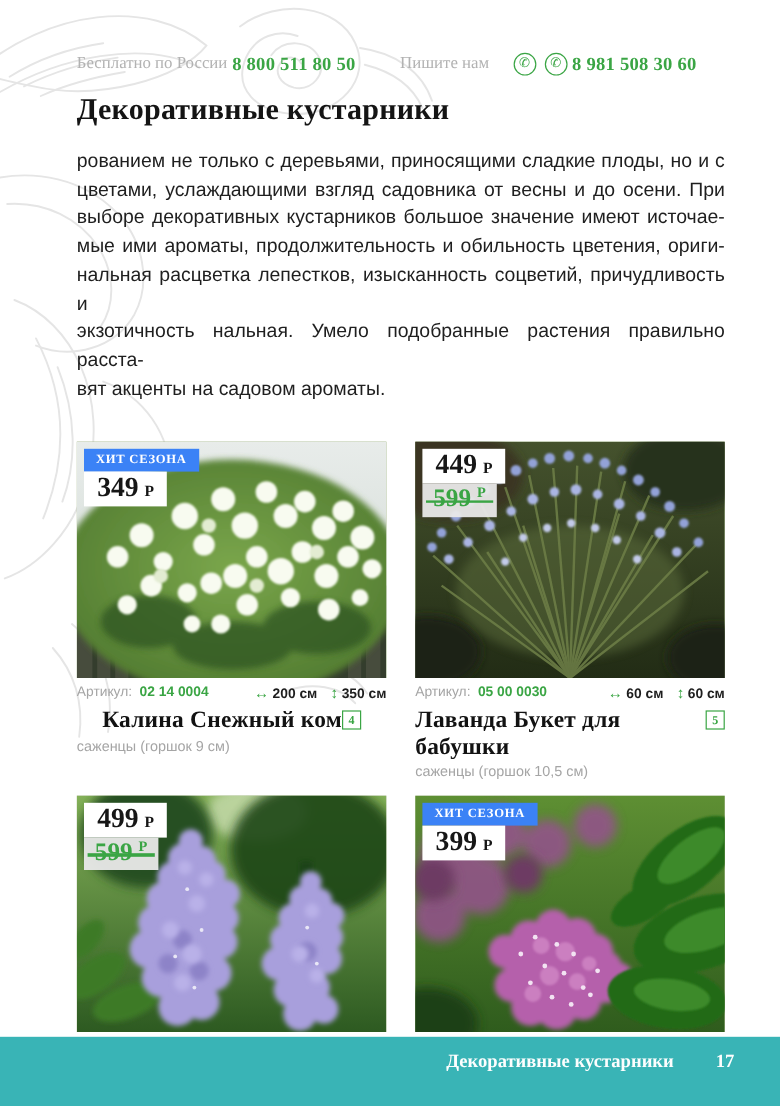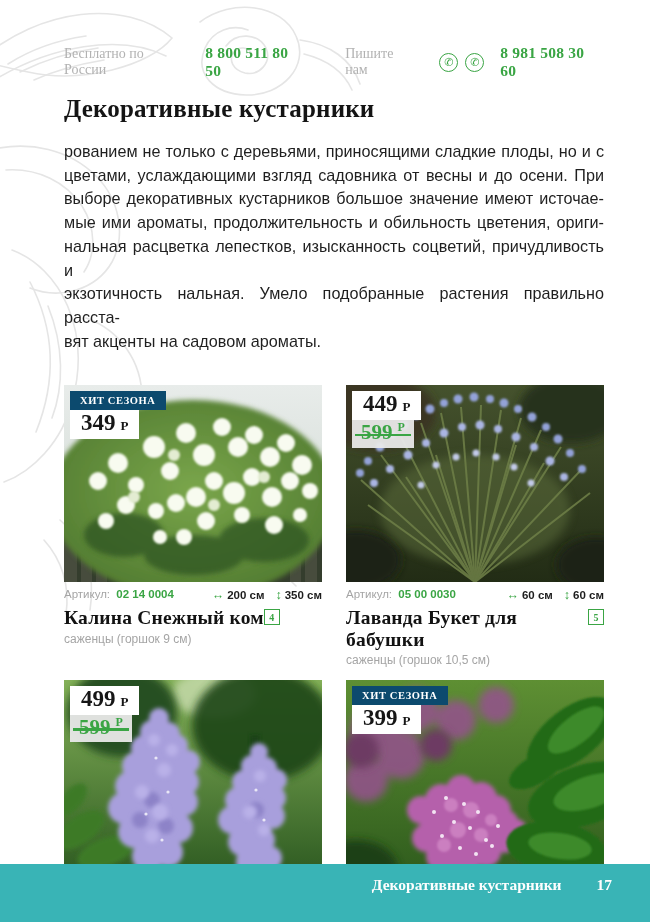--- a/index.html
+++ b/index.html
@@ -8,60 +8,60 @@
     font-family:"Liberation Sans","DejaVu Sans",sans-serif;
   }
   .bg-art{position:absolute;top:0;left:0;z-index:0;pointer-events:none}
   .content{position:relative;z-index:1;padding:0 46px 0 64px}
 
   
   .topbar{display:flex;align-items:center;padding-top:44px}
   .muted{color:#b2b2b2;font-family:"Liberation Serif","DejaVu Serif",serif;font-size:14px}
   .phone{color:#3aa544;font-weight:700;font-size:15.5px;text-decoration:none;
          font-family:"Liberation Serif","DejaVu Serif",serif;letter-spacing:.2px}
-  .ml12{margin-left:16px}.ml37{margin-left:37px}
+  .ml12{margin-left:4px}.ml37{margin-left:37px}
   .msg-icons{display:flex;gap:7px;margin-left:20px}
   .micon{width:19px;height:19px;border:1.5px solid #3aa544;border-radius:50%;
          display:flex;align-items:center;justify-content:center;color:#3aa544;
          font-size:11px;line-height:1;box-sizing:border-box;cursor:pointer}
 
   .page-title{font-family:"Liberation Serif","DejaVu Serif",serif;font-weight:700;
               font-size:25px;color:#141414;margin:15px 0 0;letter-spacing:.2px}
 
   .intro{margin-top:17px;font-size:16.2px;line-height:23.7px;color:#1f1f1f}
   .pline{text-align:justify;text-align-last:justify;white-space:normal}
   .pline.last{text-align-last:left}
 
   
   .cards{margin-top:32px;display:grid;grid-template-columns:258px 258px;column-gap:24px;row-gap:13px}
   .card{width:258px}
   .photo{position:relative;height:197px;overflow:hidden;background:#9ab07e}
   .photo > svg{position:absolute;inset:0;width:100%;height:100%;display:block}
   .overlay{position:absolute;top:6px;left:6px;display:flex;flex-direction:column;align-items:flex-start}
-  .hit{background:#0c4a6e;color:#fff;font-family:"Liberation Serif","DejaVu Serif",serif;
+  .hit{background:#3b82f6;color:#fff;font-family:"Liberation Serif","DejaVu Serif",serif;
        font-weight:700;font-size:10.5px;letter-spacing:.6px;padding:4px 10px}
   .price-box{background:#fff;padding:1px 11px 4px;display:flex;align-items:baseline;gap:5px;
              font-family:"Liberation Serif","DejaVu Serif",serif;font-weight:700;color:#161616}
   .price-num{font-size:23px;line-height:1.05}
   .price-cur{font-size:13px}
   .old-box{background:rgba(233,233,233,.95);padding:0 9px 3px;color:#3aa544;
            font-family:"Liberation Serif","DejaVu Serif",serif;font-weight:700}
   .strike{position:relative;display:flex;align-items:flex-start;gap:5px}
   .strike::after{content:"";position:absolute;left:-6px;right:-6px;top:54%;height:2.2px;background:#3aa544}
   .old-num{font-size:21px;line-height:1.15}
   .old-cur{font-size:12px}
 
   .meta{padding-top:6px}
   .meta-top{display:flex;justify-content:space-between;align-items:flex-start;font-size:11.5px}
   .article-label{color:#a5a5a5}
   .article-num{color:#3aa544;font-weight:700;margin-left:3px}
   .dims{display:flex;align-items:baseline;font-weight:700;color:#1d1d1d;font-size:11.5px}
   .arr{color:#3aa544;font-weight:400;font-size:12.5px;margin-right:3px}
   .arr.second{margin-left:11px}
-  .name-row{display:flex;justify-content:flex-start;align-items:flex-start;margin-top:5px}
+  .name-row{display:flex;justify-content:center;align-items:flex-start;margin-top:5px}
   .pname{font-family:"Liberation Serif","DejaVu Serif",serif;font-weight:700;font-size:19.5px;
          color:#121212;margin:0;line-height:1.1;letter-spacing:.2px}
   .zone{flex:none;width:14px;height:14px;border:1px solid #3aa544;color:#3aa544;font-size:10px;
         font-weight:700;display:flex;align-items:center;justify-content:center;margin-top:2px;
         font-family:"Liberation Serif","DejaVu Serif",serif}
   .pnote{color:#a5a5a5;font-size:12px;margin-top:3px}
 
   .footer{position:absolute;left:0;right:0;bottom:0;height:58px;background:#39b4b6;z-index:2;
           display:flex;justify-content:flex-end;gap:35px;padding:12px 38px 0 0;box-sizing:border-box;
           color:#fdfefe;font-family:"Liberation Serif","DejaVu Serif",serif;font-weight:700;font-size:15.5px}

